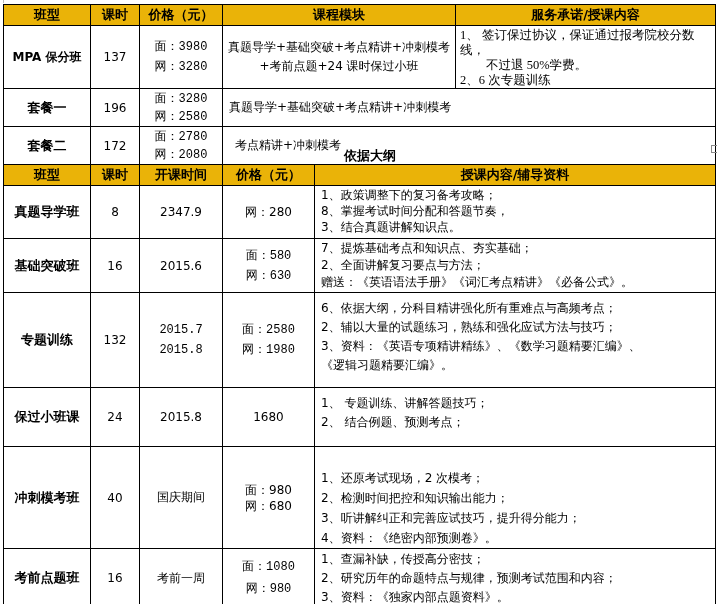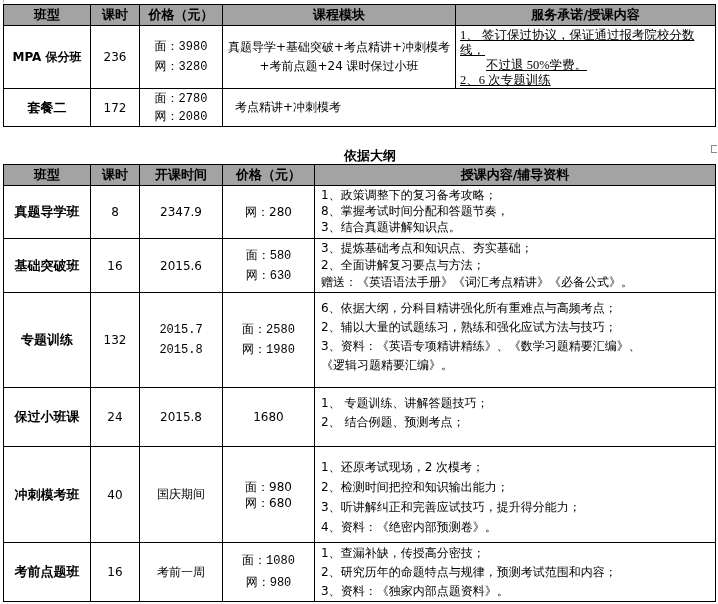--- a/index.html
+++ b/index.html
@@ -1,20 +1,20 @@
 <!DOCTYPE html>
 <html><head>
 <meta charset="utf-8">
 <style>
   html, body { margin:0; padding:0; background:#ffffff; }
   body { width:718px; height:604px; position:relative; overflow:hidden;
          font-family:"DejaVu Sans", sans-serif; color:#000; }
   table { border-collapse:collapse; position:absolute; left:3px; table-layout:fixed; }
   td, th { border:1px solid #000; padding:0; font-size:12px; vertical-align:middle; }
-  th { background:#a3a3a3; font-weight:bold; font-size:13px; height:20px; }
+  th { background:#eab308; font-weight:bold; font-size:13px; height:20px; }
   .c { text-align:center; }
   .b { font-weight:bold; font-size:13px; }
   .left { text-align:left; padding-left:6px; }
   .line { display:block; line-height:19px; }
   .serif { font-family:"Liberation Serif", "DejaVu Serif", serif; font-size:12.5px; }
   .price .line { line-height:20px;font-family:Liberation Mono, monospace; }
   #top { top:4px; width:712px; }
   #caption { position:absolute; top:147px; left:310px; width:120px; text-align:center;
              font-weight:bold; font-size:13px; line-height:17px; }
   #bottom { top:164px; width:712px; }
@@ -40,34 +40,43 @@
       <th>班型</th>
       <th>课时</th>
       <th>价格（元）</th>
       <th>课程模块</th>
       <th>服务承诺/授课内容</th>
     </tr>
   </thead>
   <tbody>
     <tr style="height:47px">
       <td class="c b" style="font-size:12px">MPA 保分班</td>
-      <td class="c">236</td>
+      <td class="c">137</td>
       <td class="c price">
         <span class="line">面：3980</span>
         <span class="line">网：3280</span>
       </td>
       <td class="c">
         <span class="line">真题导学+基础突破+考点精讲+冲刺模考</span>
         <span class="line">+考前点题+24 课时保过小班</span>
       </td>
-      <td class="serif" style="padding-left:4px; vertical-align:top; padding-top:2px;text-decoration:underline;">
+      <td class="serif" style="padding-left:4px; vertical-align:top; padding-top:2px;">
         <span style="display:block; line-height:15px">1、  签订保过协议，保证通过报考院校分数线，</span>
         <span style="display:block; line-height:15px; padding-left:26px">不过退 50%学费。</span>
         <span style="display:block; line-height:15px">2、6 次专题训练</span>
       </td>
+    </tr>
+    <tr style="height:38px">
+      <td class="c b">套餐一</td>
+      <td class="c">196</td>
+      <td class="c price">
+        <span class="line" style="line-height:18px">面：3280</span>
+        <span class="line" style="line-height:18px">网：2580</span>
+      </td>
+      <td colspan="2" class="left" style="padding-left:6px">真题导学+基础突破+考点精讲+冲刺模考</td>
     </tr>
     <tr style="height:38px">
       <td class="c b">套餐二</td>
       <td class="c">172</td>
       <td class="c price">
         <span class="line" style="line-height:18px">面：2780</span>
         <span class="line" style="line-height:18px">网：2080</span>
       </td>
       <td colspan="2" class="left" style="padding-left:12px">考点精讲+冲刺模考</td>
     </tr>
@@ -111,21 +120,21 @@
 
     <tr style="height:54px">
       <td class="c b">基础突破班</td>
       <td class="c">16</td>
       <td class="c">2015.6</td>
       <td class="c price">
         <span class="line">面：580</span>
         <span class="line">网：630</span>
       </td>
       <td class="left">
-        <span class="line" style="line-height:17px">3、提炼基础考点和知识点、夯实基础；</span>
+        <span class="line" style="line-height:17px">7、提炼基础考点和知识点、夯实基础；</span>
         <span class="line" style="line-height:17px">2、全面讲解复习要点与方法；</span>
         <span class="line" style="line-height:17px">赠送：《英语语法手册》《词汇考点精讲》《必备公式》。</span>
       </td>
     </tr>
 
     <tr style="height:95px">
       <td class="c b">专题训练</td>
       <td class="c">132</td>
       <td class="c price">
         <span class="line">2015.7</span>
@@ -155,21 +164,21 @@
     </tr>
 
     <tr style="height:96px">
       <td class="c b">冲刺模考班</td>
       <td class="c">40</td>
       <td class="c">国庆期间</td>
       <td class="c">
         <span class="line" style="line-height:16px">面：980</span>
         <span class="line" style="line-height:16px">网：680</span>
       </td>
-      <td class="left" style="vertical-align:top; padding-top:10px">
+      <td class="left" style="vertical-align:top; padding-top:21px">
         <span class="line" style="line-height:20px">1、还原考试现场，2 次模考；</span>
         <span class="line" style="line-height:20px">2、检测时间把控和知识输出能力；</span>
         <span class="line" style="line-height:20px">3、听讲解纠正和完善应试技巧，提升得分能力；</span>
         <span class="line" style="line-height:20px">4、资料：《绝密内部预测卷》。</span>
       </td>
     </tr>
 
     <tr style="height:59px">
       <td class="c b">考前点题班</td>
       <td class="c">16</td>

